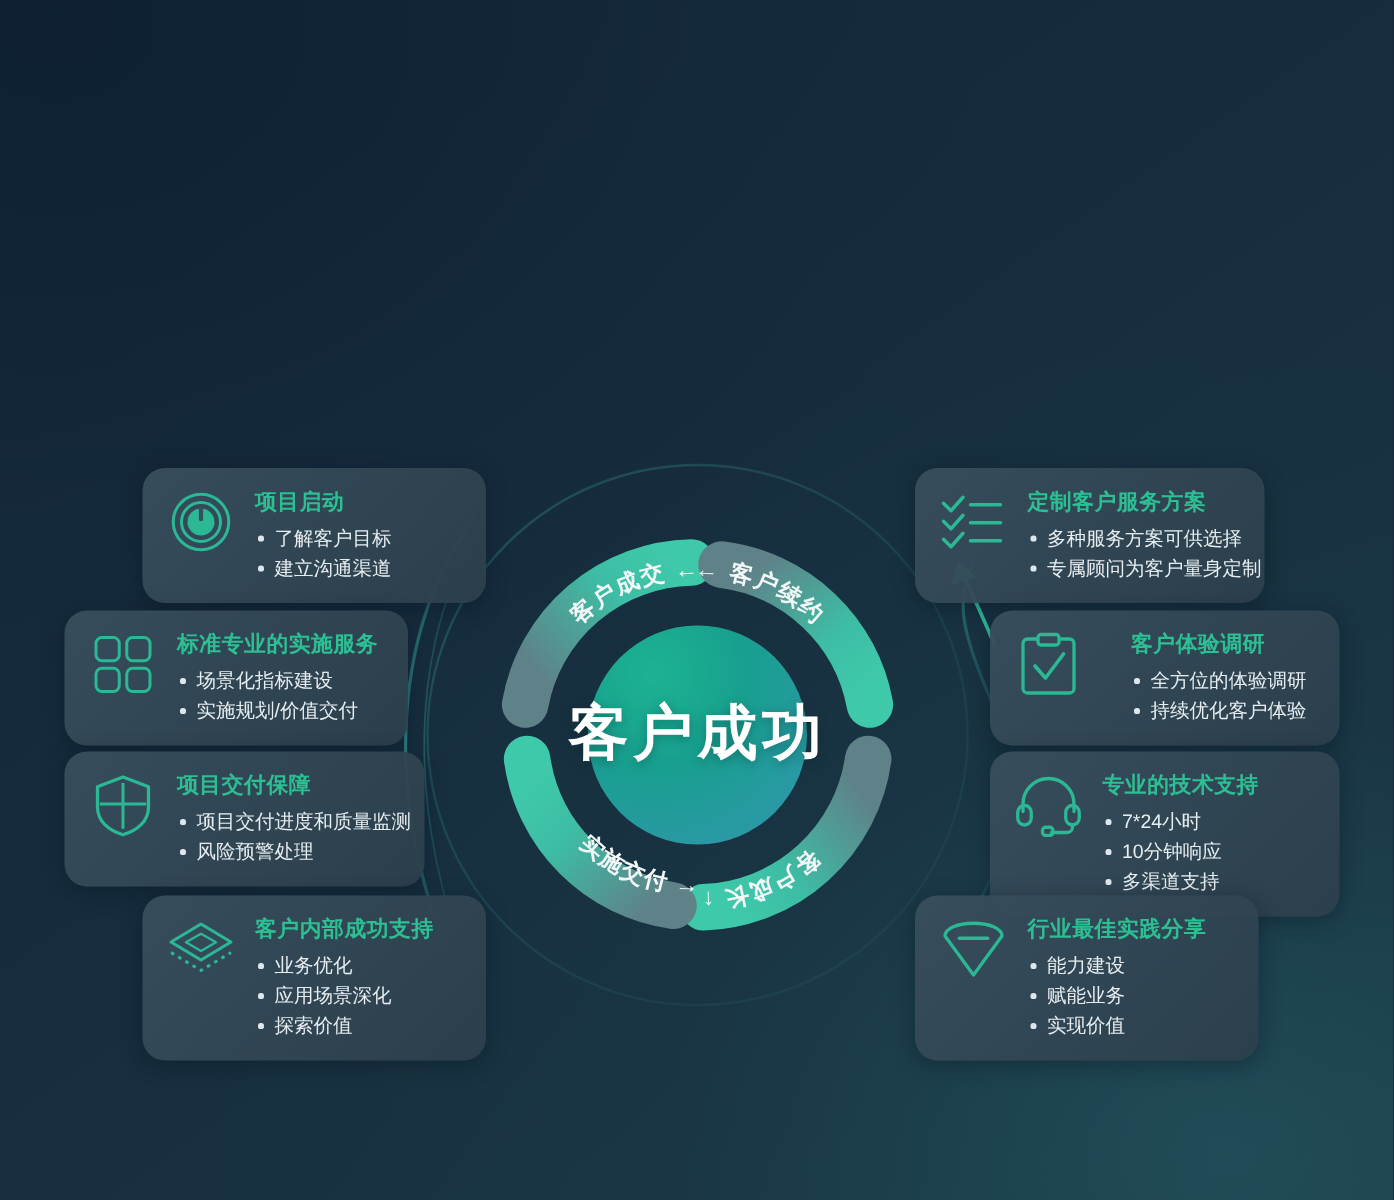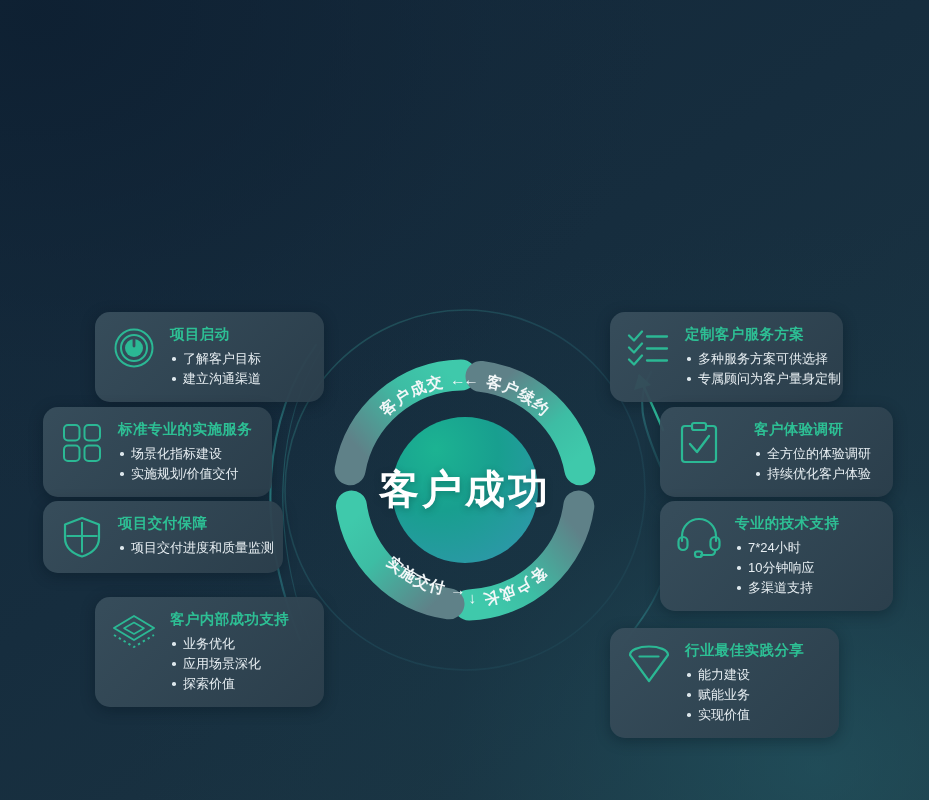--- a/index.html
+++ b/index.html
@@ -128,21 +128,21 @@
 
   
   #card-kickoff      { left: 95px;  top: 312px; width: 229px; }
   #card-impl         { left: 43px;  top: 407px; width: 229px; }
   #card-delivery     { left: 43px;  top: 501px; width: 240px; }
   #card-internal     { left: 95px;  top: 597px; width: 229px; }
 
   #card-custom       { left: 610px; top: 312px; width: 233px; padding-left: 16px; }
   #card-research     { left: 660px; top: 407px; width: 233px; gap: 32px; }
   #card-support      { left: 660px; top: 501px; width: 233px; }
-  #card-practice     { left: 610px; top: 628px; width: 229px; }
+  #card-practice     { left: 610px; top: 597px; width: 229px; }
 </style>
 </head>
 <body>
 
 <div id="stage">
 
   <svg class="deco-svg" viewBox="0 0 929 800" xmlns="http://www.w3.org/2000/svg">
     <defs>
       <linearGradient id="thinLineL" x1="0" y1="0" x2="0.3" y2="1">
         <stop offset="0%" stop-color="#2f7f84" stop-opacity="0.15"></stop>
@@ -287,20 +287,21 @@
       <svg width="42" height="44" viewBox="0 0 42 44" fill="none">
         <path d="M21 3 L38 9.5 V23 C38 32.5 30.5 38.8 21 41.5 C11.5 38.8 4 32.5 4 23 V9.5 Z" stroke="#2bb894" stroke-width="2.2" stroke-linejoin="round"></path>
         <path d="M21 7 V37.5" stroke="#2bb894" stroke-width="2"></path>
         <path d="M5.5 21 H36.5" stroke="#2bb894" stroke-width="2"></path>
       </svg>
     </div>
     <div class="body">
       <div class="title">项目交付保障</div>
       <ul>
         <li class="row">项目交付进度和质量监测</li>
+        <li class="row">风险预警处理</li>
       </ul>
     </div>
   </div>
 
   <div class="card" id="card-internal">
     <div class="ico">
       <svg width="46" height="40" viewBox="0 0 46 40" fill="none">
         <path d="M23 3 L43 15 L23 27 L3 15 Z" stroke="#2bb894" stroke-width="2" stroke-linejoin="round"></path>
         <path d="M23 9.5 L33 15.2 L23 21 L13 15.2 Z" stroke="#2bb894" stroke-width="1.6" stroke-linejoin="round"></path>
         <path d="M3 22 L23 34 L43 22" stroke="#2bb894" stroke-width="2" stroke-linejoin="round" stroke-dasharray="2.4 3.2"></path>

